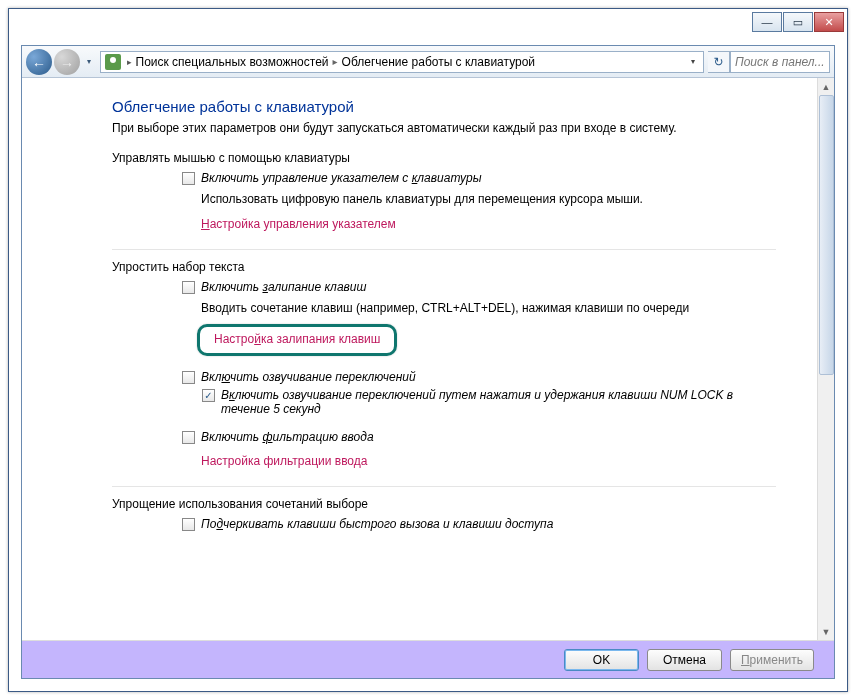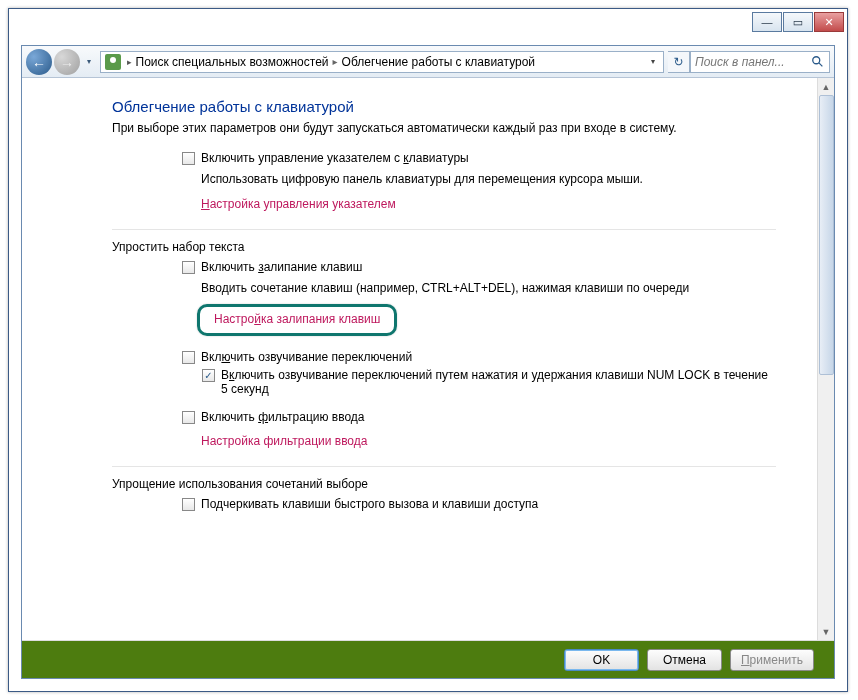--- a/index.html
+++ b/index.html
@@ -12,44 +12,44 @@
 .navbar { position: absolute; left: 0; top: 0; right: 0; height: 32px; background: linear-gradient(to bottom, #f8fafc, #e4ecf4); border-bottom: 1px solid #b5c4d6; display: flex; align-items: center; padding: 0 4px; }
 .nav-back, .nav-fwd { width: 26px; height: 26px; border-radius: 50%; background: radial-gradient(circle at 30% 30%, #7aa8d8, #2a5a8a); margin-right: 2px; display: flex; align-items: center; justify-content: center; color: #fff; font-size: 14px; cursor: default; }
 .nav-fwd { background: radial-gradient(circle at 30% 30%, #d8d8d8, #a0a0a0); color: #eee; }
 .nav-arrow-down { width: 14px; height: 26px; display: flex; align-items: center; justify-content: center; font-size: 8px; color: #3a5a7a; }
 .address { flex: 1; height: 22px; border: 1px solid #9ab0c8; background: #fff; display: flex; align-items: center; margin: 0 4px; padding: 0 4px; font-size: 12px; }
 .address .glyph { width: 16px; height: 16px; background: #5a9a4a; margin-right: 6px; border-radius: 2px; position: relative; }
 .address .glyph::after { content: ""; position: absolute; width: 6px; height: 6px; border-radius: 50%; background: #fff; left: 5px; top: 3px; }
 .address .sep { margin: 0 4px; color: #666; font-size: 10px; }
 .addr-drop { margin-left: auto; font-size: 8px; color: #444; padding: 0 4px; }
 .refresh { width: 22px; height: 22px; border: 1px solid #9ab0c8; border-left: none; background: #f4f7fb; display: flex; align-items: center; justify-content: center; color: #2a5a8a; font-size: 12px; }
-.searchbox { width: 140px; height: 22px; border: 1px solid #9ab0c8; background: #fff; display: flex; align-items: center; padding: 0 4px; color: #777; font-style: italic; overflow: hidden; white-space: nowrap; }
+.searchbox { width: 100px; height: 22px; border: 1px solid #9ab0c8; background: #fff; display: flex; align-items: center; padding: 0 4px; color: #777; font-style: italic; overflow: hidden; white-space: nowrap; }
 .searchbox .si { width: 14px; height: 14px; margin-left: auto; }
 .content-area { position: absolute; left: 0; top: 32px; right: 0; bottom: 38px; overflow: hidden; }
 .scroller { position: absolute; right: 0; top: 0; width: 17px; bottom: 0; background: #f0f0f0; border-left: 1px solid #dcdcdc; }
 .scroller .up, .scroller .down { height: 17px; background: #f0f0f0; display: flex; align-items: center; justify-content: center; font-size: 9px; color: #666; }
 .scroller .down { position: absolute; bottom: 0; width: 100%; }
 .scroller .thumb { position: absolute; top: 17px; width: 15px; left: 1px; height: 280px; background: linear-gradient(to right, #e8eef6, #c6d6e8); border: 1px solid #aec0d6; border-radius: 2px; }
 .content { padding: 20px 40px 20px 90px; margin-right: 18px; color: #000; }
 .page-title { color: #003399; font-size: 15px; font-weight: normal; margin-bottom: 6px; }
 .page-sub { font-size: 12px; margin-bottom: 16px; }
 .section-title { font-size: 12px; margin-bottom: 6px; }
 .section-block { border-bottom: 1px solid #e5e5e5; padding-bottom: 14px; margin-bottom: 10px; }
 .option { margin-left: 70px; margin-top: 6px; margin-bottom: 4px; }
 .opt-row { display: flex; align-items: flex-start; gap: 6px; margin-top: 4px; }
 .chk { width: 13px; height: 13px; border: 1px solid #888; background: linear-gradient(to bottom, #fff, #e8e8e8); flex-shrink: 0; margin-top: 1px; display: flex; align-items: center; justify-content: center; font-size: 10px; color: #2a5a8a; }
 .chk.checked::after { content: "✓"; }
-.opt-label { font-size: 12px; }
+.opt-label { font-size: 12px; font-style: italic; }
 .opt-label u { text-decoration: underline; }
 .desc { margin-left: 19px; margin-top: 6px; font-size: 12px; line-height: 1.35; }
 .link { color: #be185d; text-decoration: none; display: inline-block; margin-top: 10px; margin-left: 19px; font-size: 12px; cursor: pointer; }
 .nested { margin-left: 20px; }
 .highlight-wrap { display: inline-block; border: 3px solid #0f766e; border-radius: 10px; padding: 5px 14px 7px 14px; margin-top: 8px; margin-left: 15px; box-shadow: 0 0 2px rgba(0,0,0,0.2); }
 .highlight-wrap .link { margin: 0; }
-.footer { position: absolute; left: 0; right: 0; bottom: 0; height: 38px; background: #4d7c0f; border-top: 1px solid #ddd; display: flex; align-items: center; justify-content: flex-end; padding-right: 20px; gap: 8px; }
+.footer { position: absolute; left: 0; right: 0; bottom: 0; height: 38px; background: #c4b5fd; border-top: 1px solid #ddd; display: flex; align-items: center; justify-content: flex-end; padding-right: 20px; gap: 8px; }
 .btn { min-width: 75px; height: 22px; border: 1px solid #8a8a8a; background: linear-gradient(to bottom, #fdfdfd, #e3e3e3); font-size: 12px; padding: 0 10px; cursor: default; border-radius: 3px; }
 .btn.default { border-color: #4a8ac4; box-shadow: 0 0 0 1px #7ab8ee inset; }
 .btn:disabled { color: #888; }
 </style>
 </head>
 <body>
 
 <div class="window">
   <div class="titlebar">
     <div class="titlebar-btn">—</div>
@@ -86,20 +86,21 @@
         <div class="up">▲</div>
         <div class="thumb"></div>
         <div class="down">▼</div>
       </div>
 
       <div class="content">
         <h1 class="page-title">Облегчение работы с клавиатурой</h1>
         <div class="page-sub">При выборе этих параметров они будут запускаться автоматически каждый раз при входе в систему.</div>
 
         <div class="section-block">
+          <div class="section-title">Управлять мышью с помощью клавиатуры</div>
           <div class="option">
             <div class="opt-row">
               <span class="chk"></span>
               <span class="opt-label">Включить управление указателем с <u>к</u>лавиатуры</span>
             </div>
             <div class="desc">Использовать цифровую панель клавиатуры для перемещения курсора мыши.</div>
             <a class="link"><u>Н</u>астройка управления указателем</a>
           </div>
         </div>
 

